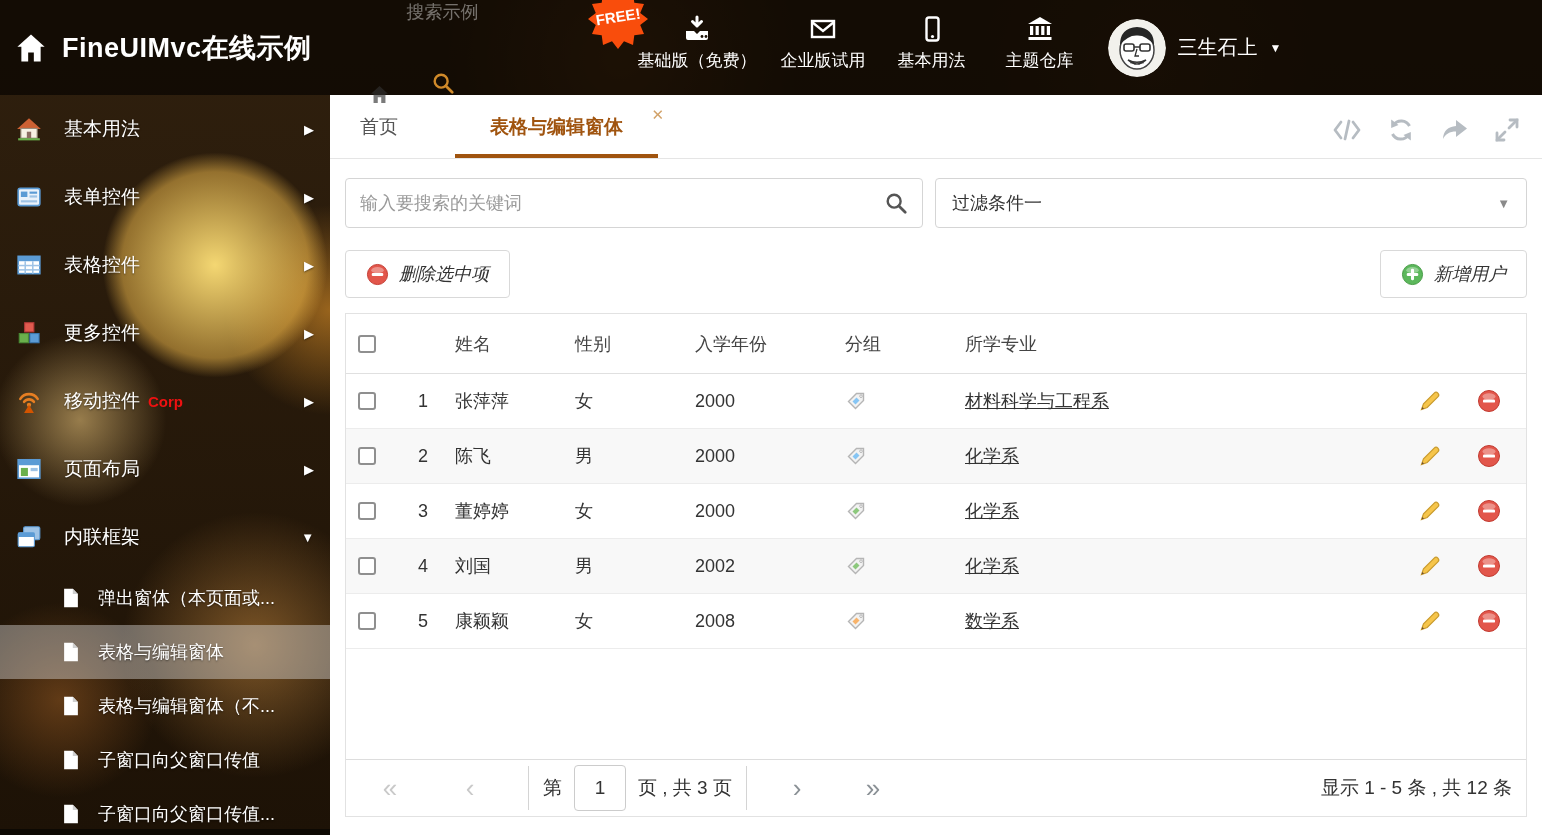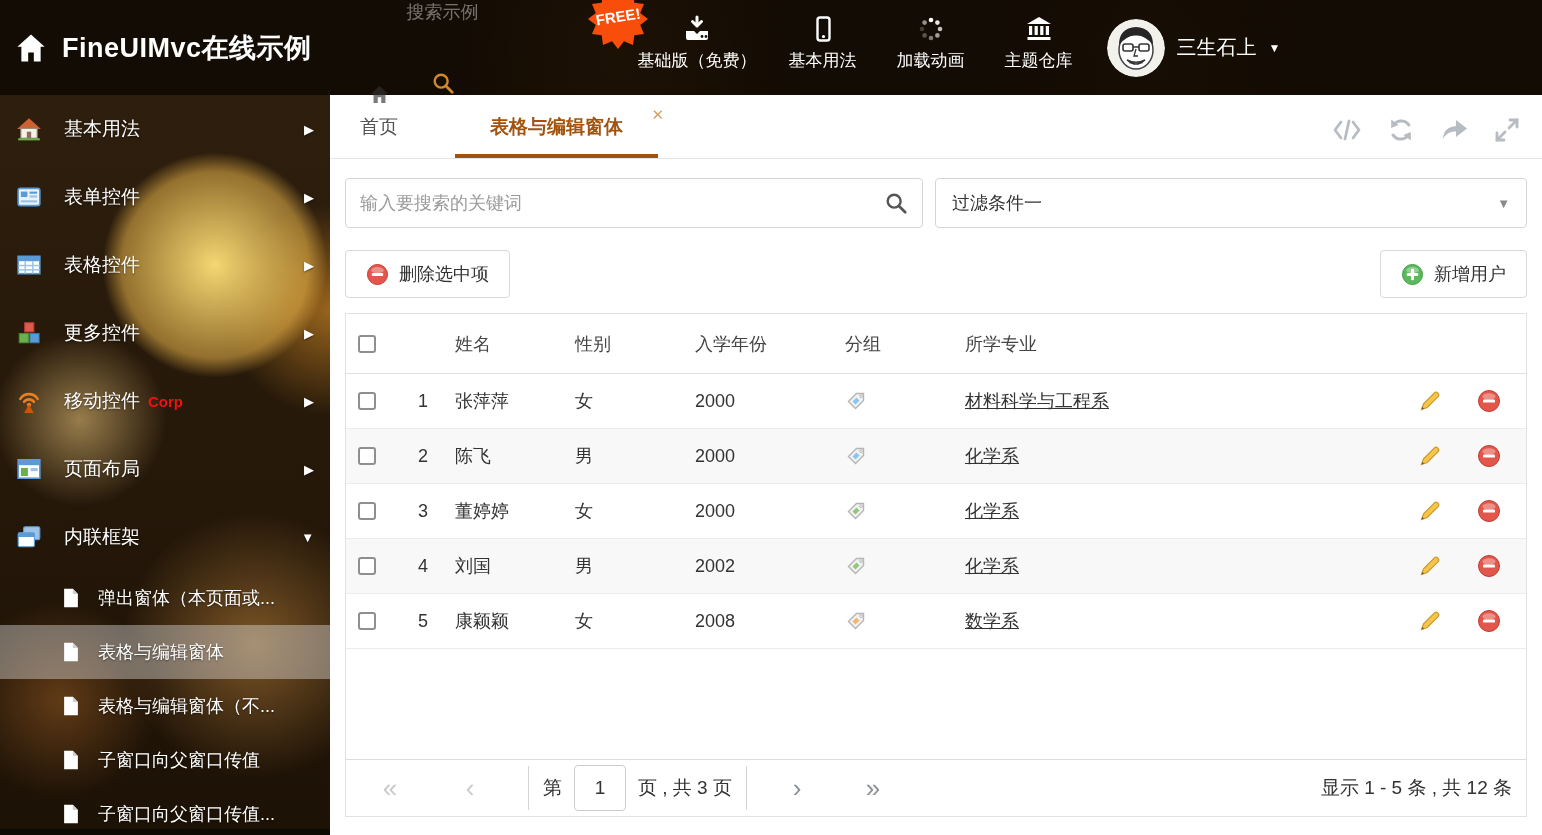--- a/index.html
+++ b/index.html
@@ -64,21 +64,21 @@
   .search-box input{ flex:1; border:none; outline:none; font-size:18px; color:#ef4444;
                      font-family:Liberation Serif, serif;}
   .search-box input::placeholder{ color:#9a9a9a; }
   .select-box{ flex:1; height:50px; border:1px solid #d5d5d5; border-radius:4px; display:flex;
                align-items:center; justify-content:space-between; padding:0 16px; font-size:18px;
                color:#333; cursor:pointer; background:#fff;}
   .select-box .sel-caret{ color:#8a8a8a; font-size:13px; }
   .action-row{ display:flex; justify-content:space-between; margin-top:22px; }
   .btn{ height:48px; border:1px solid #d9d9d9; border-radius:4px; background:#fff; display:flex;
         align-items:center; gap:10px; padding:0 20px; font-size:18px; color:#333; cursor:pointer;
-        font-family:inherit;}
+        font-family:inherit;font-style:italic;}
   
   .grid-panel{ margin-top:15px; border:1px solid #e2e2e2; height:504px; display:flex; flex-direction:column; }
   .trow{ display:flex; align-items:center; height:55px; border-bottom:1px solid #ececec;
          font-size:18px; color:#333; }
   .trow.thead{ height:60px; border-bottom:1px solid #e0e0e0; color:#444; }
   .trow.alt{ background:#f8f8f8; }
   .c-check{ flex:0 0 44px; display:flex; align-items:center; padding-left:12px; }
   .checkbox{ width:18px; height:18px; border:2px solid #8f8f8f; border-radius:3px; background:#fff; cursor:pointer;}
   .c-num{ flex:0 0 38px; text-align:right; }
   .c-name{ flex:0 0 138px; padding-left:27px; }
@@ -136,42 +136,36 @@
         </span>
         <svg width="30" height="30" viewBox="0 0 30 30">
           <path d="M15 3 v9 M15 12 l-4.5-4.5 M15 12 l4.5-4.5" stroke="#fff" stroke-width="3" fill="none" stroke-linecap="round"></path>
           <path d="M4 17 h8 l3 3 l3-3 h8 v7 a2 2 0 0 1 -2 2 h-18 a2 2 0 0 1 -2 -2 Z" fill="#fff"></path>
           <circle cx="20" cy="22.5" r="1.4" fill="#1d1206"></circle>
             <circle cx="24" cy="22.5" r="1.4" fill="#1d1206"></circle>
         </svg>
         <span class="hnav-label">基础版（免费）</span>
       </div>
 
+      <div class="hnav-item">
+        <svg width="30" height="30" viewBox="0 0 30 30">
+          <rect x="4" y="7" width="22" height="16" fill="none" stroke="#fff" stroke-width="2.4"></rect>
+          <path d="M4 8 L15 17 L26 8" fill="none" stroke="#fff" stroke-width="2.4"></path>
+        </svg>
+        <span class="hnav-label">企业版试用</span>
+      </div>
 
       <div class="hnav-item">
         <svg width="30" height="30" viewBox="0 0 30 30">
           <rect x="9.5" y="3.5" width="12" height="23" rx="2.5" fill="none" stroke="#fff" stroke-width="2.4"></rect>
           <circle cx="15.5" cy="22.5" r="1.6" fill="#fff"></circle>
         </svg>
         <span class="hnav-label">基本用法</span>
       </div>
 
-      <div class="hnav-item">
-        <svg width="30" height="30" viewBox="0 0 30 30">
-          <circle cx="15" cy="6" r="2.3" fill="#fff"></circle>
-          <circle cx="21.4" cy="8.6" r="2.3" fill="#fff" opacity=".9"></circle>
-          <circle cx="24" cy="15" r="2.3" fill="#fff" opacity=".75"></circle>
-          <circle cx="21.4" cy="21.4" r="2.3" fill="#fff" opacity=".6"></circle>
-          <circle cx="15" cy="24" r="2.3" fill="#fff" opacity=".45"></circle>
-          <circle cx="8.6" cy="21.4" r="2.3" fill="#fff" opacity=".3"></circle>
-          <circle cx="6" cy="15" r="2.3" fill="#fff" opacity=".2"></circle>
-          <circle cx="8.6" cy="8.6" r="2.3" fill="#fff" opacity=".55"></circle>
-        </svg>
-        <span class="hnav-label">加载动画</span>
-      </div>
 
       <div class="hnav-item">
         <svg width="30" height="30" viewBox="0 0 30 30">
           <path d="M3 10 L15 3 L27 10 Z" fill="#fff"></path>
           <rect x="5" y="12" width="3.2" height="9" fill="#fff"></rect>
           <rect x="10.6" y="12" width="3.2" height="9" fill="#fff"></rect>
           <rect x="16.2" y="12" width="3.2" height="9" fill="#fff"></rect>
           <rect x="21.8" y="12" width="3.2" height="9" fill="#fff"></rect>
           <rect x="3.5" y="23" width="23" height="3" fill="#fff"></rect>
         </svg>

